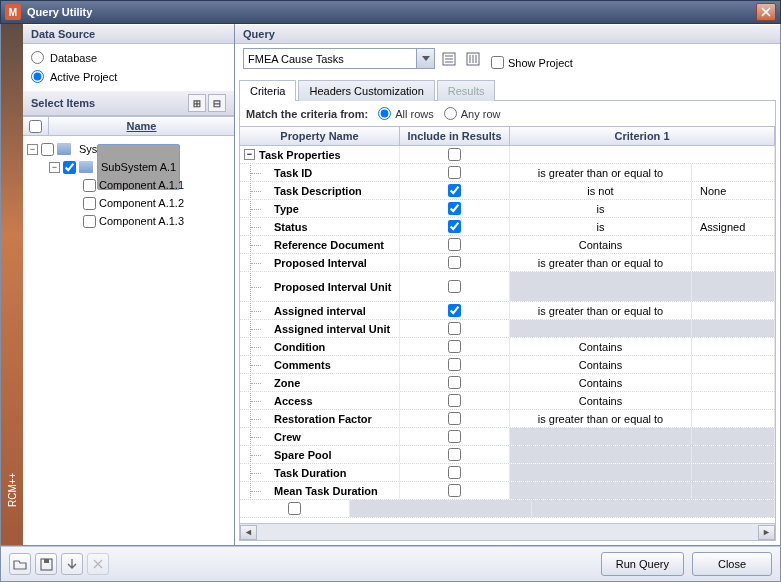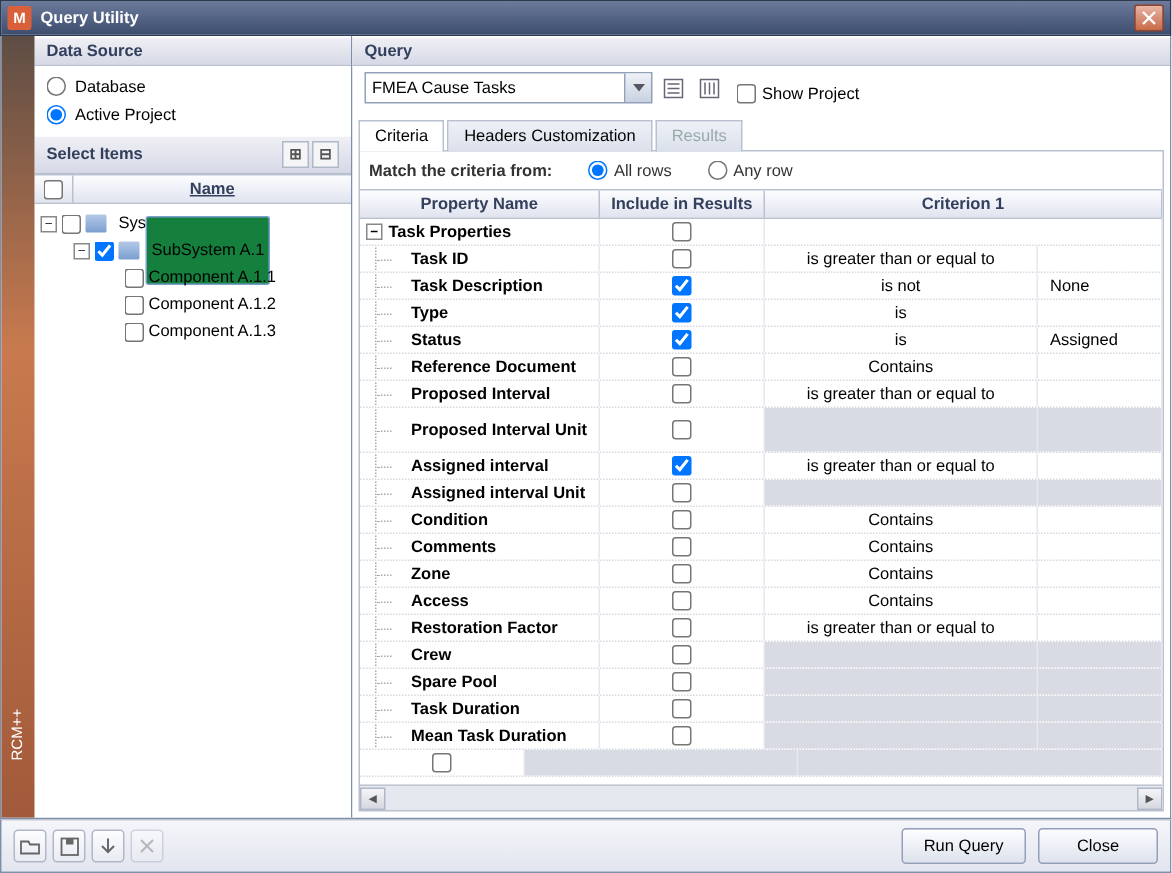--- a/index.html
+++ b/index.html
@@ -27,38 +27,38 @@
 .items-chk { width: 26px; display: flex; align-items: center; justify-content: center; border-right: 1px solid #b9c1d1; }
 .items-name { flex: 1; text-align: center; padding: 3px; font-weight: bold; color: #33405d; text-decoration: underline; }
 
 .tree { padding: 4px; flex: 1; overflow: auto; }
 .tree-row { display: flex; align-items: center; height: 18px; white-space: nowrap; }
 .tree-indent { display: inline-block; }
 .tree-toggle { width: 11px; height: 11px; border: 1px solid #888; background: #fff; font-size: 9px; line-height: 9px; text-align: center; margin-right: 3px; cursor: pointer; color: #333; }
 .tree-chk { margin-right: 3px; }
 .tree-folder { width: 14px; height: 12px; background: linear-gradient(to bottom, #b5c9e7, #7a9fd0); border-radius: 1px; margin-right: 4px; }
 .tree-label { padding: 1px 4px; border-radius: 2px; }
-.tree-label.sel { background: #15803d; border: 1px solid #7a9fd0; padding: 16px 3px; }
+.tree-label.sel { background: #a3a3a3; border: 1px solid #7a9fd0; padding: 16px 3px; }
 
 .right-pane { flex: 1; background: #fff; display: flex; flex-direction: column; }
 .query-body { padding: 4px 8px; }
 .query-row { display: flex; align-items: flex-end; gap: 4px; }
 .dropdown { display: flex; align-items: center; border: 1px solid #93a0ba; background: #fff; width: 192px; height: 21px; }
 .dropdown-text { flex: 1; padding: 0 4px; }
 .dropdown-btn { width: 18px; height: 19px; background: linear-gradient(to bottom, #eef1f7, #c9d2e1); border-left: 1px solid #93a0ba; display: flex; align-items: center; justify-content: center; cursor: pointer; }
 .qt-icon { width: 20px; height: 20px; display: flex; align-items: center; justify-content: center; cursor: pointer; }
 .show-proj { display: flex; align-items: center; gap: 4px; margin-left: 4px; }
 
 .tabs { display: flex; margin: 6px 0 0 4px; }
 .tab { padding: 4px 10px; border: 1px solid #b9c1d1; border-bottom: none; margin-right: 2px; background: linear-gradient(to bottom, #eef1f7, #dbe0eb); cursor: pointer; position: relative; top: 1px; }
 .tab.active { background: #fff; font-weight: normal; z-index: 2; }
 .tab.disabled { color: #9aa; cursor: default; }
 
 .criteria-body { border: 1px solid #b9c1d1; padding: 4px 0 0 0; display: flex; flex-direction: column; flex: 1; overflow: hidden; margin: 0 4px 4px 4px; }
-.match-row { padding: 2px 6px 6px; display: flex; align-items: center; gap: 24px; font-weight: bold; color: #333; }
+.match-row { padding: 2px 6px 6px; display: flex; align-items: center; gap: 10px; font-weight: bold; color: #333; }
 .match-row .radio-grp { display: flex; align-items: center; gap: 4px; font-weight: normal; }
 
 .grid { flex: 1; overflow: hidden; display: flex; flex-direction: column; }
 .grid-hdr { display: flex; background: linear-gradient(to bottom, #fdfdff, #e0e4ef); border-top: 1px solid #b9c1d1; border-bottom: 1px solid #b9c1d1; }
 .grid-hdr div { border-right: 1px solid #b9c1d1; padding: 3px 6px; font-weight: bold; color: #33405d; text-align: center; }
 .col1 { width: 160px; font-weight: bold; }
 .col2 { width: 110px; }
 .col3 { width: 182px; }
 .col4 { flex: 1; }
 

